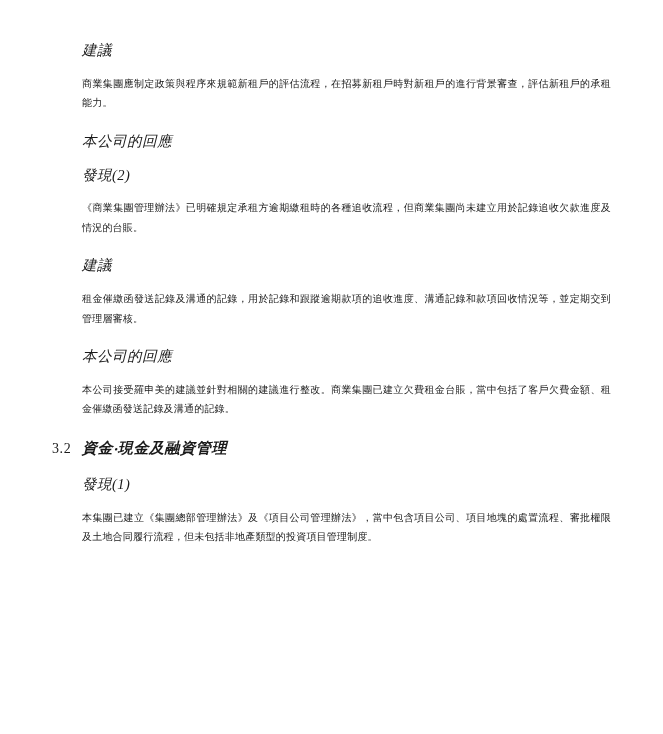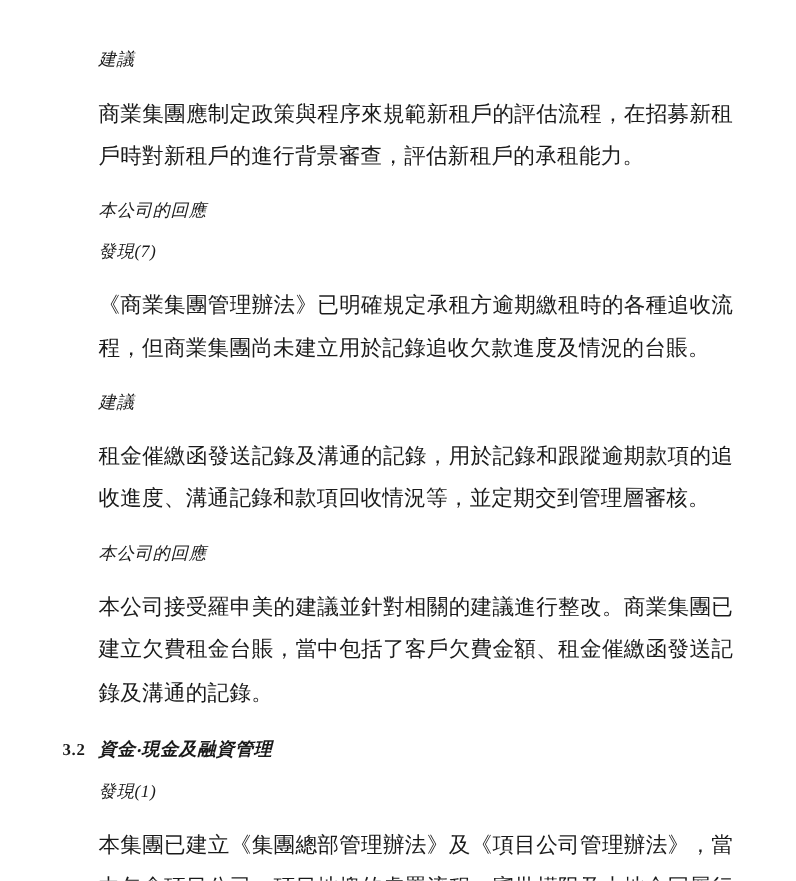--- a/index.html
+++ b/index.html
@@ -23,57 +23,57 @@
   }
   .heading-italic {
     font-style: italic;
     font-size: 14.5px;
     line-height: 1.5;
     margin: 0 0 12px 0;
     padding-left: 30px;
     letter-spacing: 0.5px;
   }
   .para {
-    font-size: 18px;
+    font-size: 10px;
     line-height: 1.95;
-    margin: 16px 0 18px 0;
+    margin: 4px 0 18px 0;
     padding-left: 30px;
     text-align: justify;
     text-justify: inter-ideograph;
     letter-spacing: 0.2px;
   }
   .section-head {
     display: flex;
     align-items: baseline;
     font-weight: bold;
     font-style: italic;
     font-size: 15px;
     margin: 4px 0 16px 0;
     letter-spacing: 0.6px;
   }
   .section-num {
     width: 30px;
     flex: 0 0 30px;
-    font-weight: bold;
+    font-weight: normal;
     font-style: normal;
     font-size: 14px;
   }
   .section-title {
     font-weight: bold;
   }
 </style>
 </head>
 <body>
 
 <div class="page">
   <div id="content">
       <p class="heading-italic">建議</p>
       <p class="para">商業集團應制定政策與程序來規範新租戶的評估流程，在招募新租戶時對新租戶的進行背景審查，評估新租戶的承租能力。</p>
       <p class="heading-italic">本公司的回應</p>
-      <p class="heading-italic">發現(7)</p>
+      <p class="heading-italic">發現(2)</p>
       <p class="para">《商業集團管理辦法》已明確規定承租方逾期繳租時的各種追收流程，但商業集團尚未建立用於記錄追收欠款進度及情況的台賬。</p>
       <p class="heading-italic">建議</p>
       <p class="para">租金催繳函發送記錄及溝通的記錄，用於記錄和跟蹤逾期款項的追收進度、溝通記錄和款項回收情況等，並定期交到管理層審核。</p>
       <p class="heading-italic">本公司的回應</p>
       <p class="para">本公司接受羅申美的建議並針對相關的建議進行整改。商業集團已建立欠費租金台賬，當中包括了客戶欠費金額、租金催繳函發送記錄及溝通的記錄。</p>
       <div class="section-head">
         <span class="section-num">3.2</span>
         <span class="section-title">資金‧現金及融資管理</span>
       </div>
       <p class="heading-italic">發現(1)</p>

